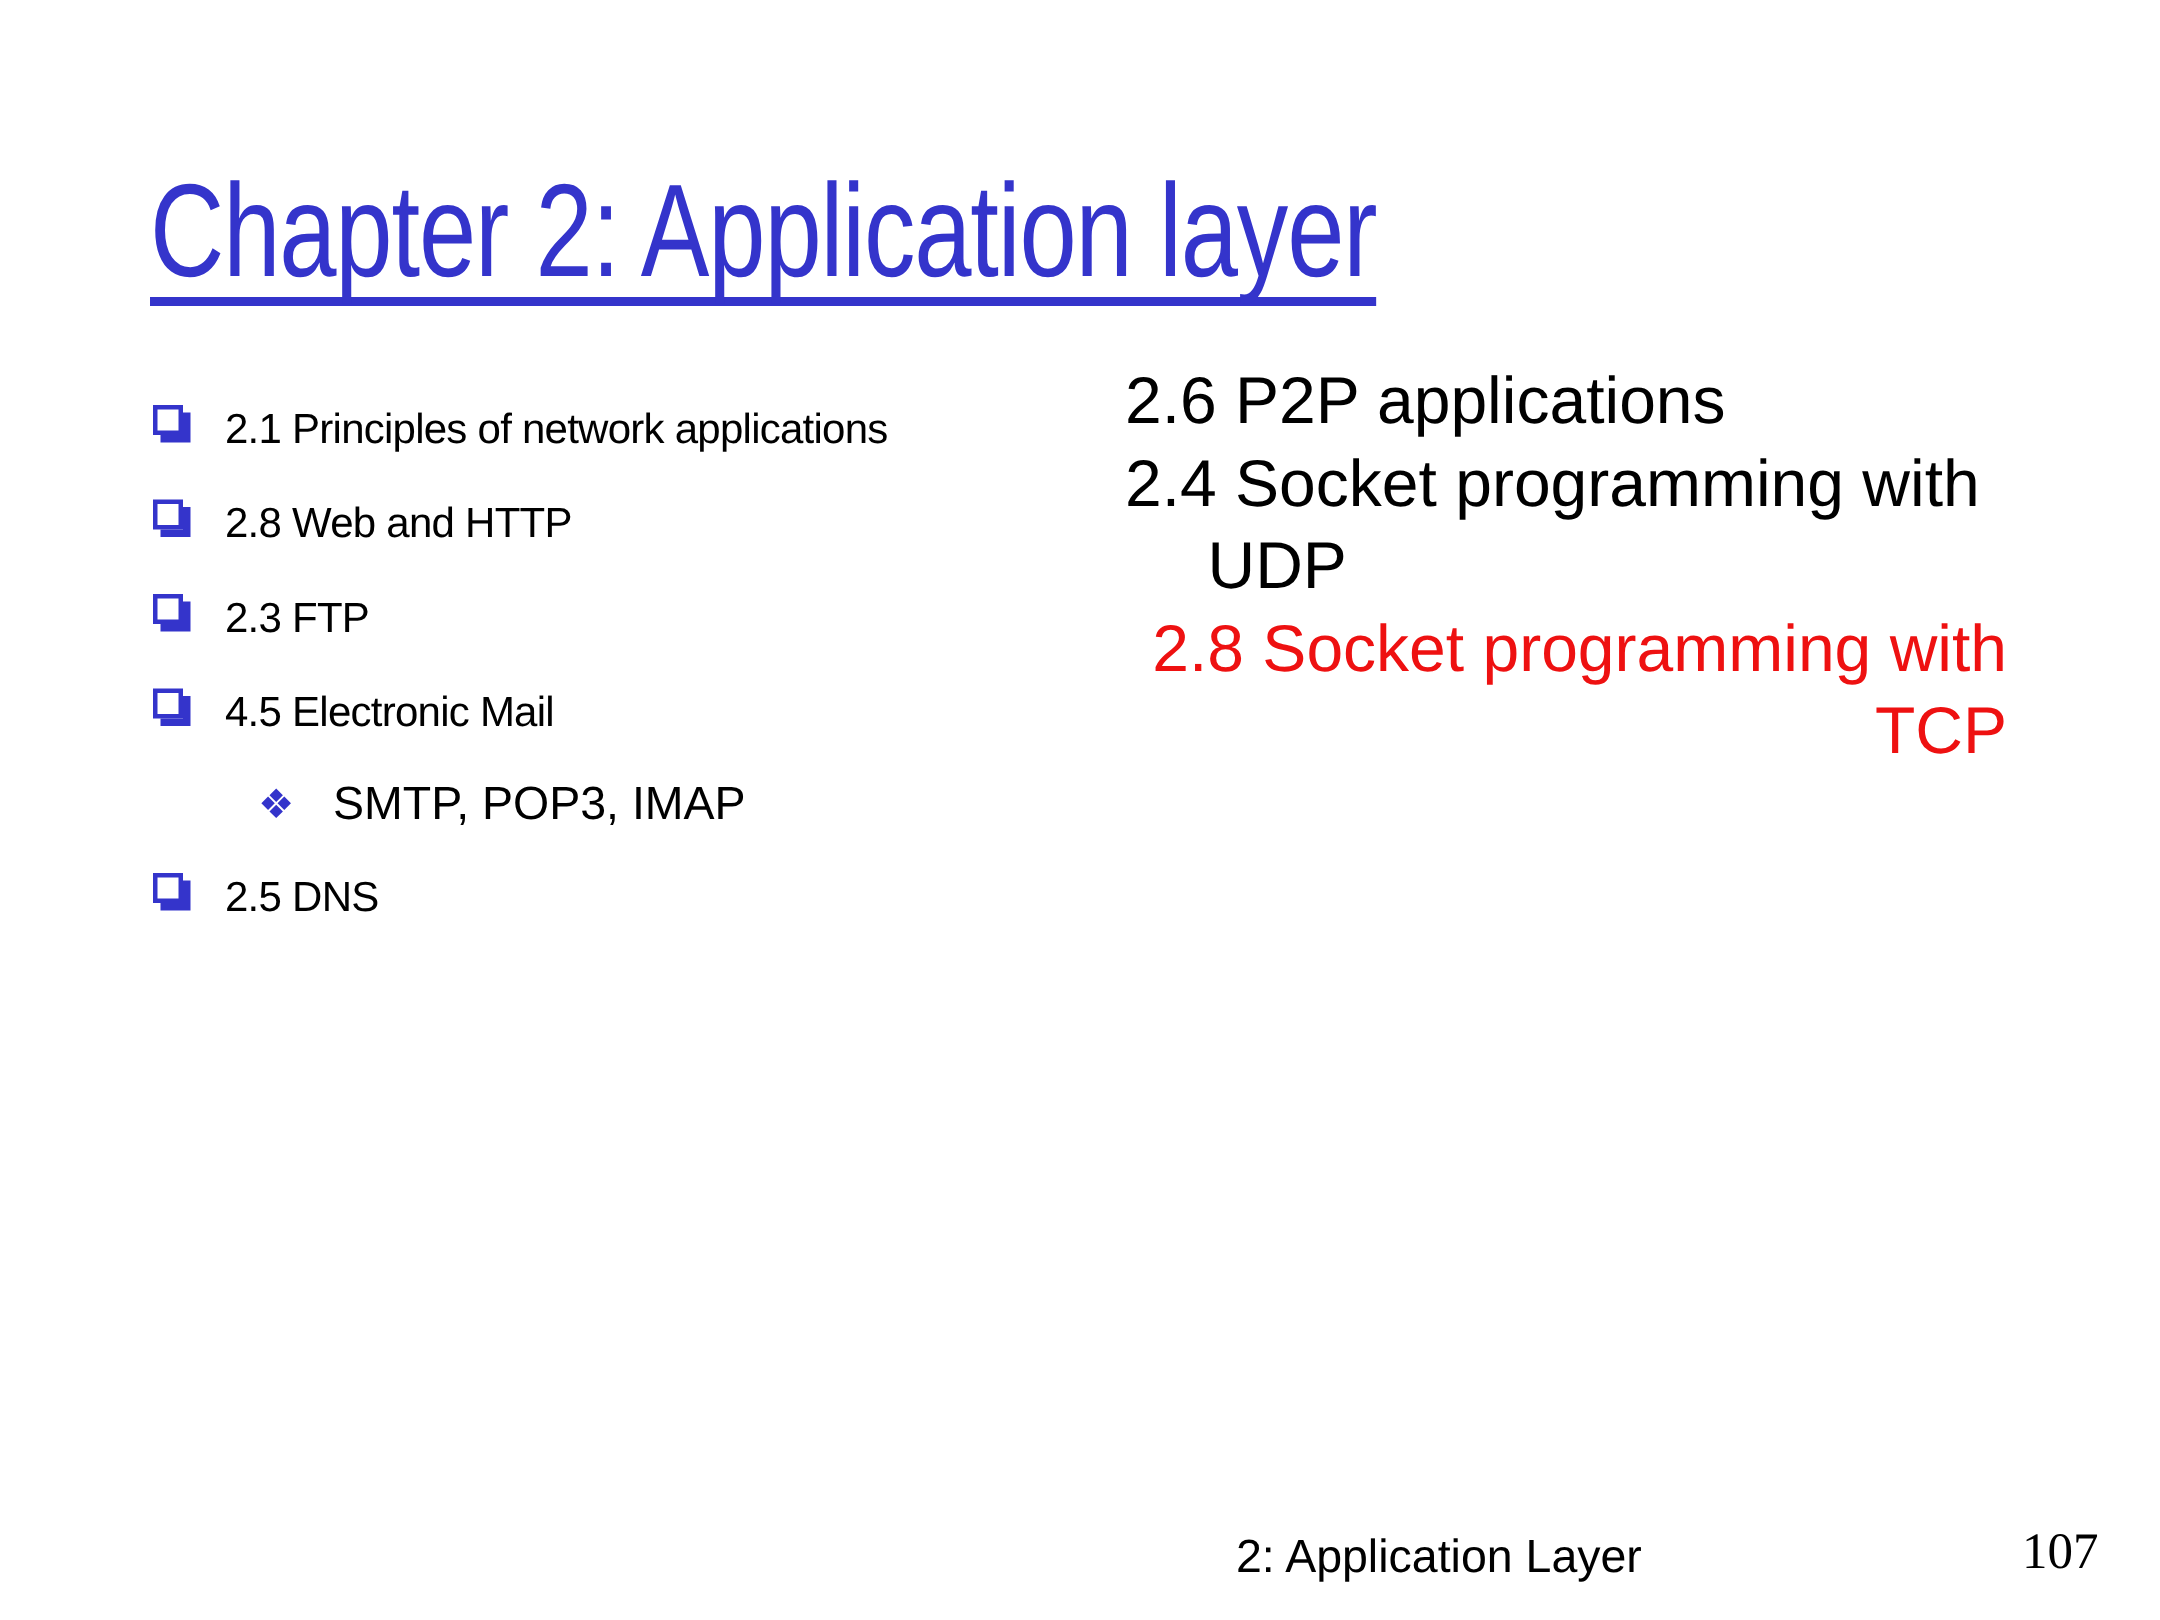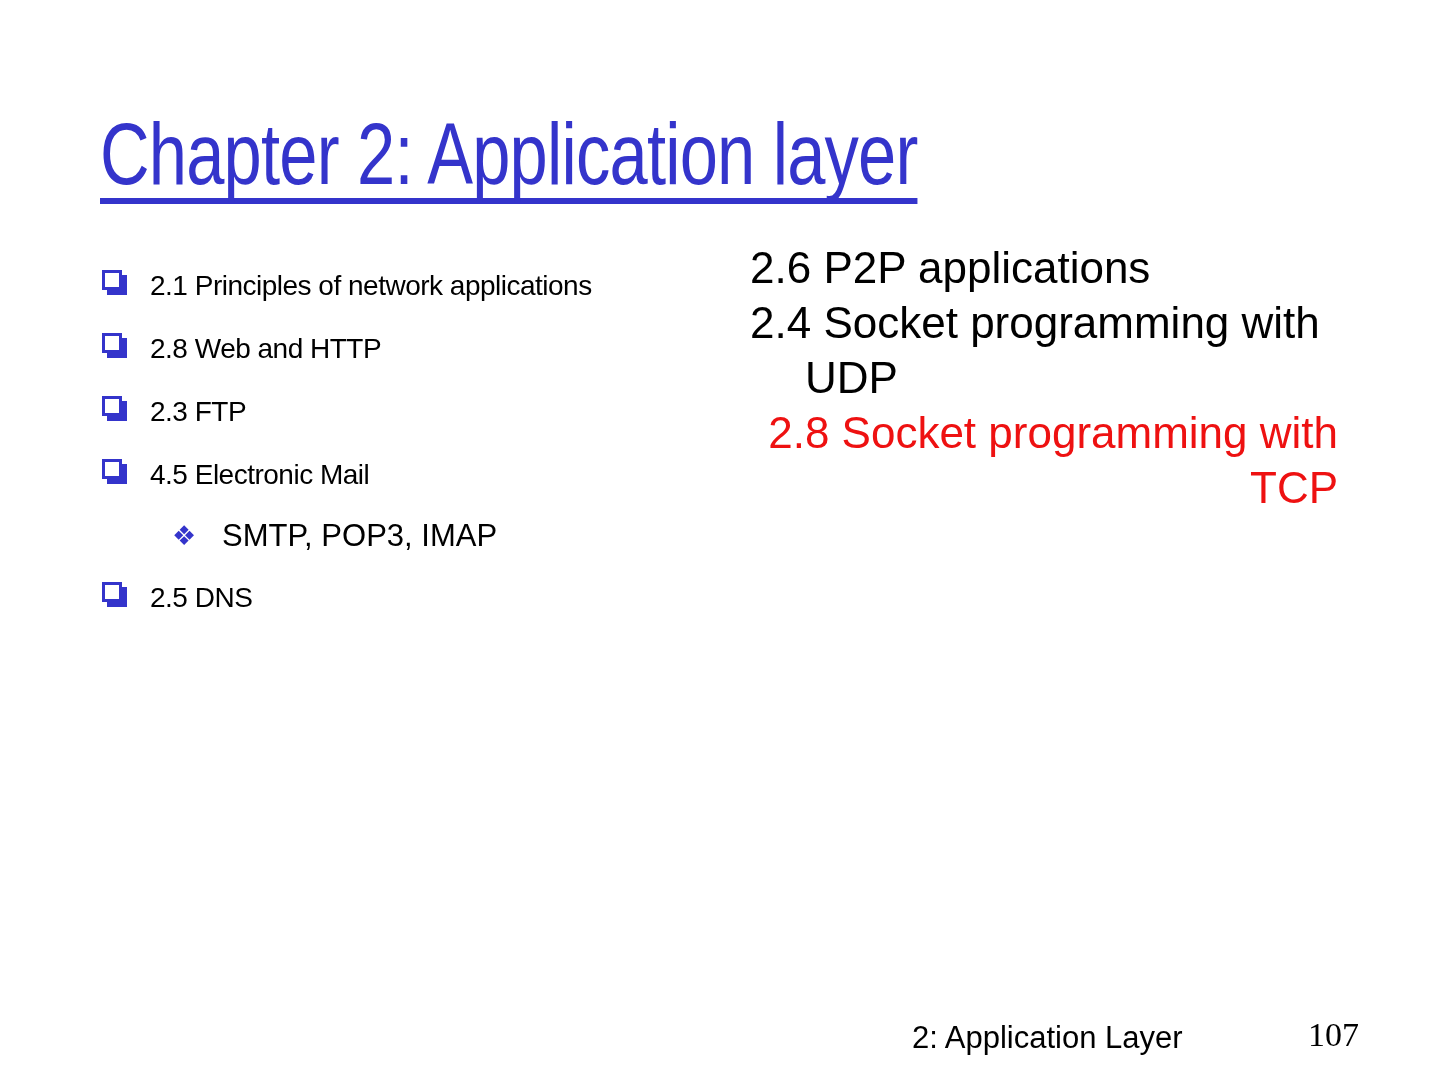--- a/index.html
+++ b/index.html
@@ -98,30 +98,30 @@
     color:var(--black);
   }
   .right-column .r-item.highlight{
     color:var(--red);
     text-align:right;
   }
 
   
   .footer-label{
     position:absolute;
-    left:912px;
+    left:824px;
     top:1020px;
     font-size:31px;
     font-family:"Liberation Sans",sans-serif;
     color:var(--black);
     white-space:nowrap;
   }
   .footer-page{
     position:absolute;
-    left:1308px;
+    left:1348px;
     top:1016px;
     font-size:34px;
     font-family:"Liberation Serif",serif;
     color:var(--black);
   }
 </style>
 </head>
 <body>
 
 <div class="slide">

